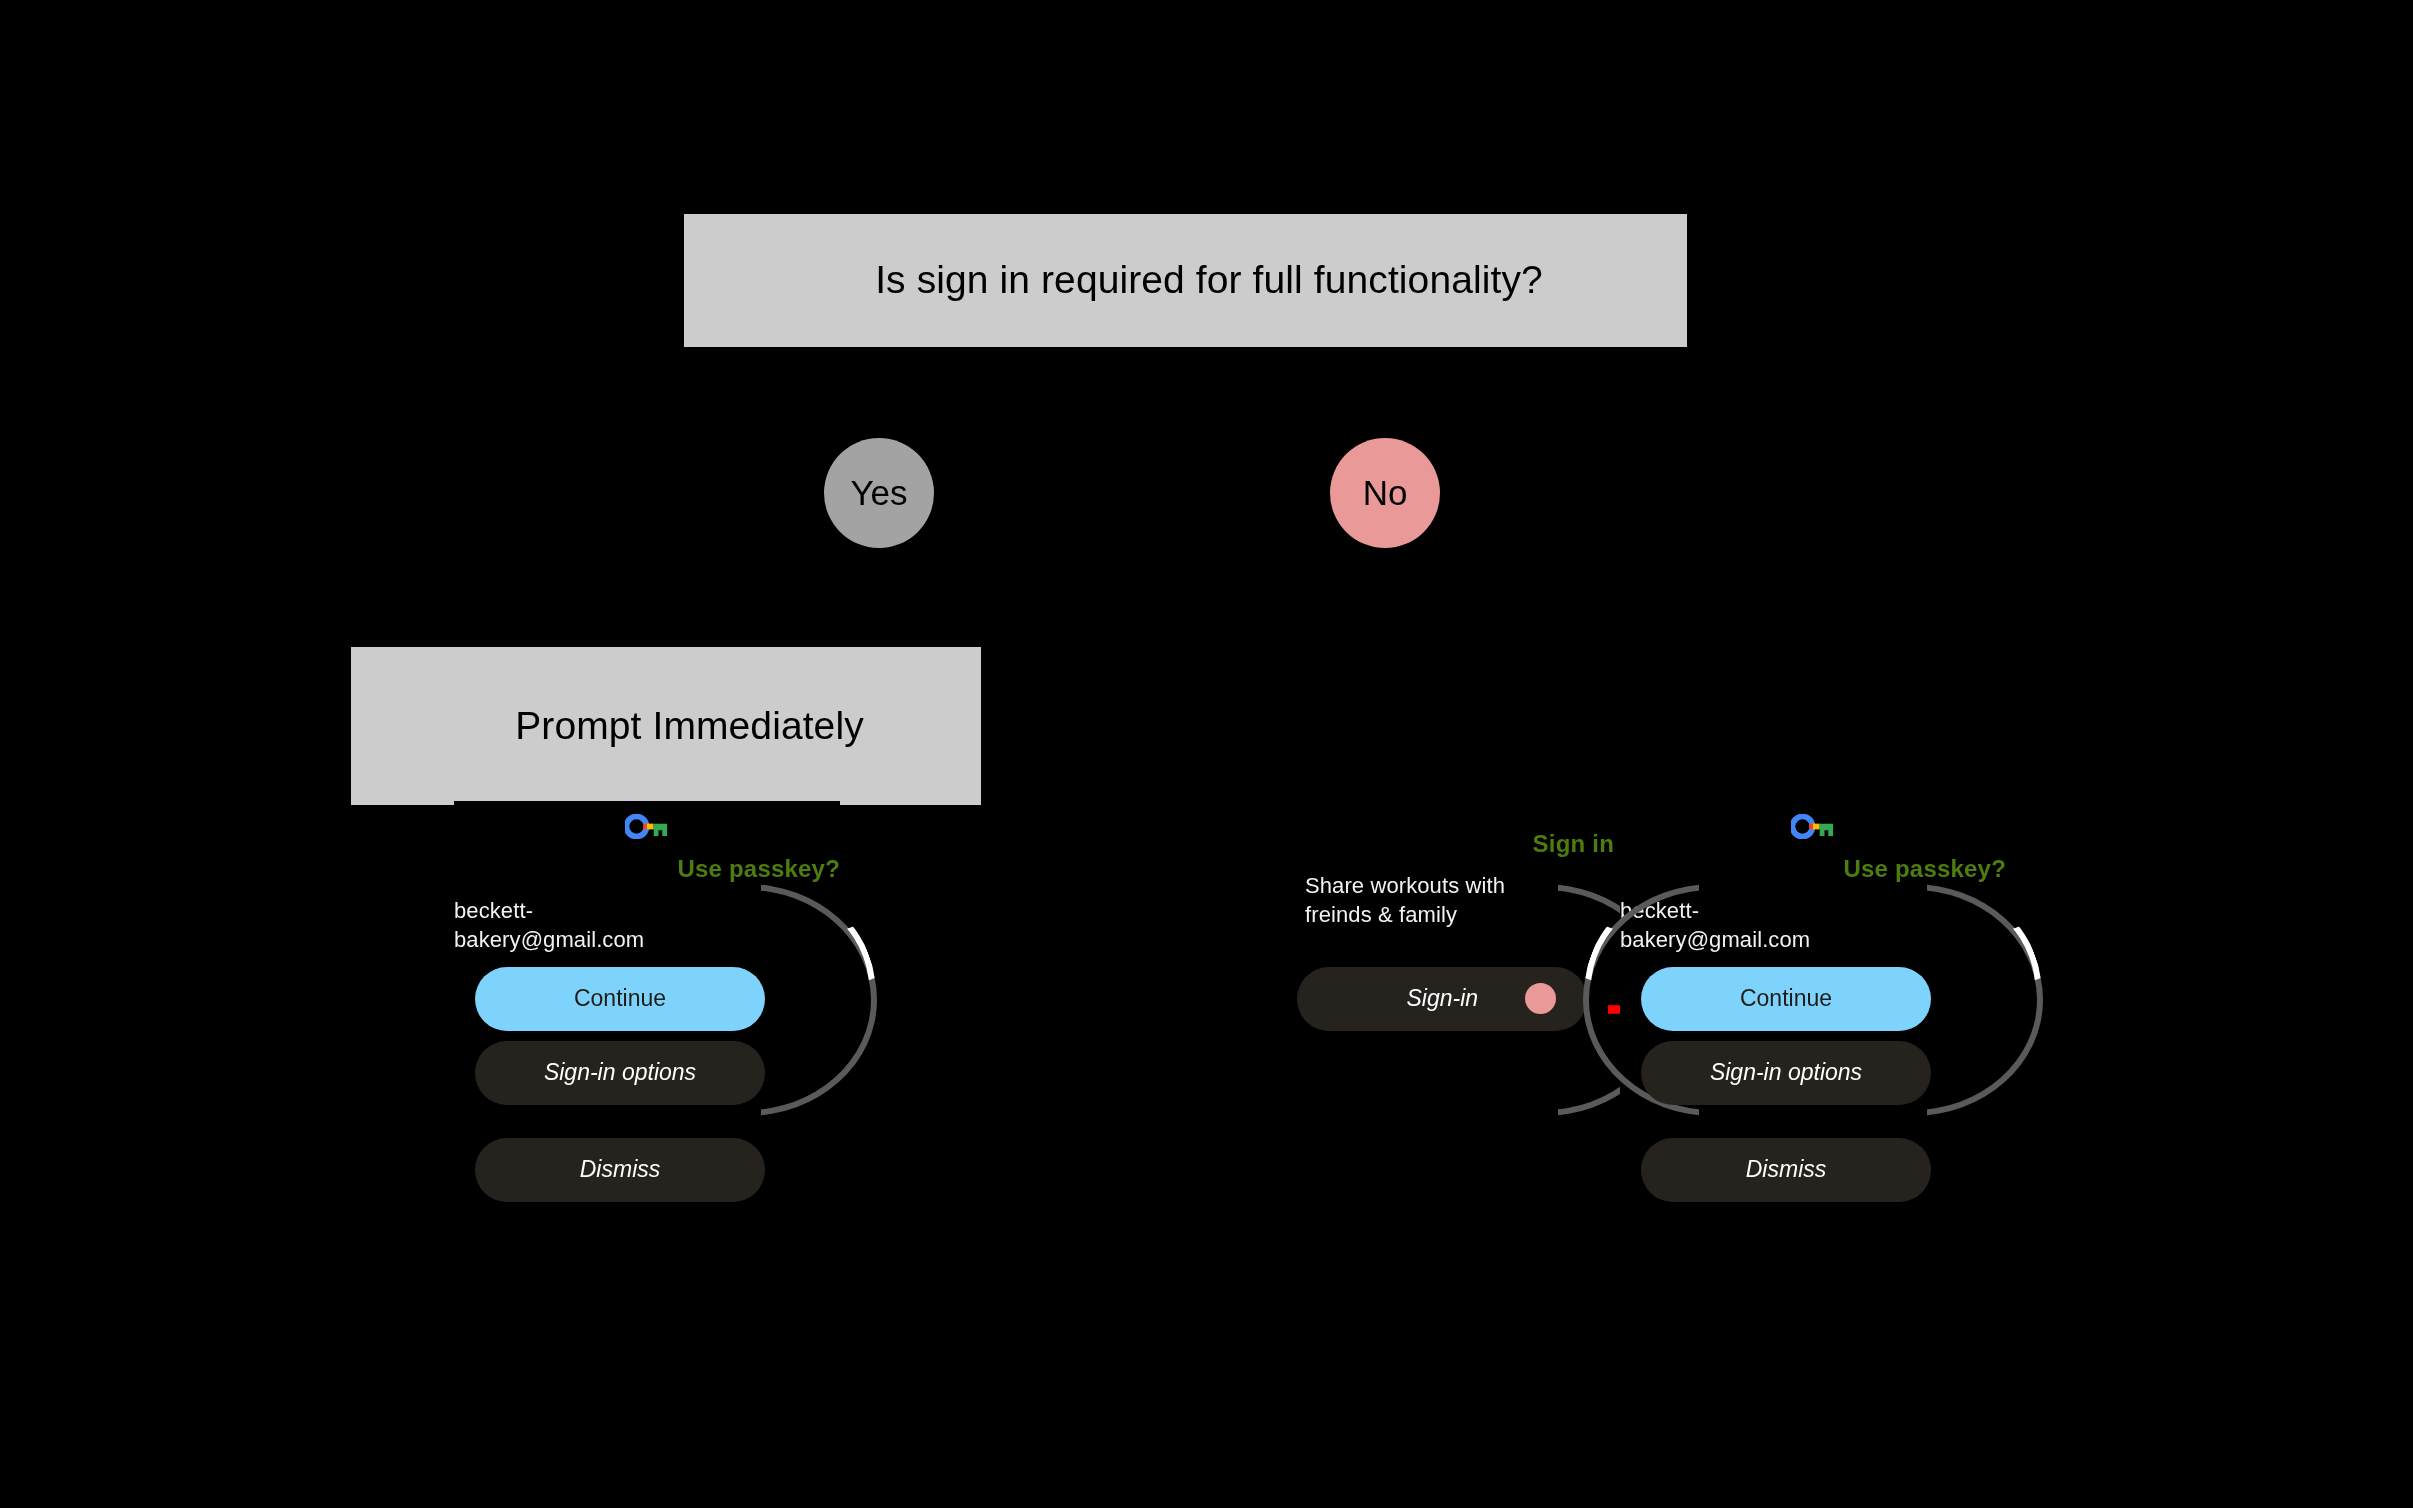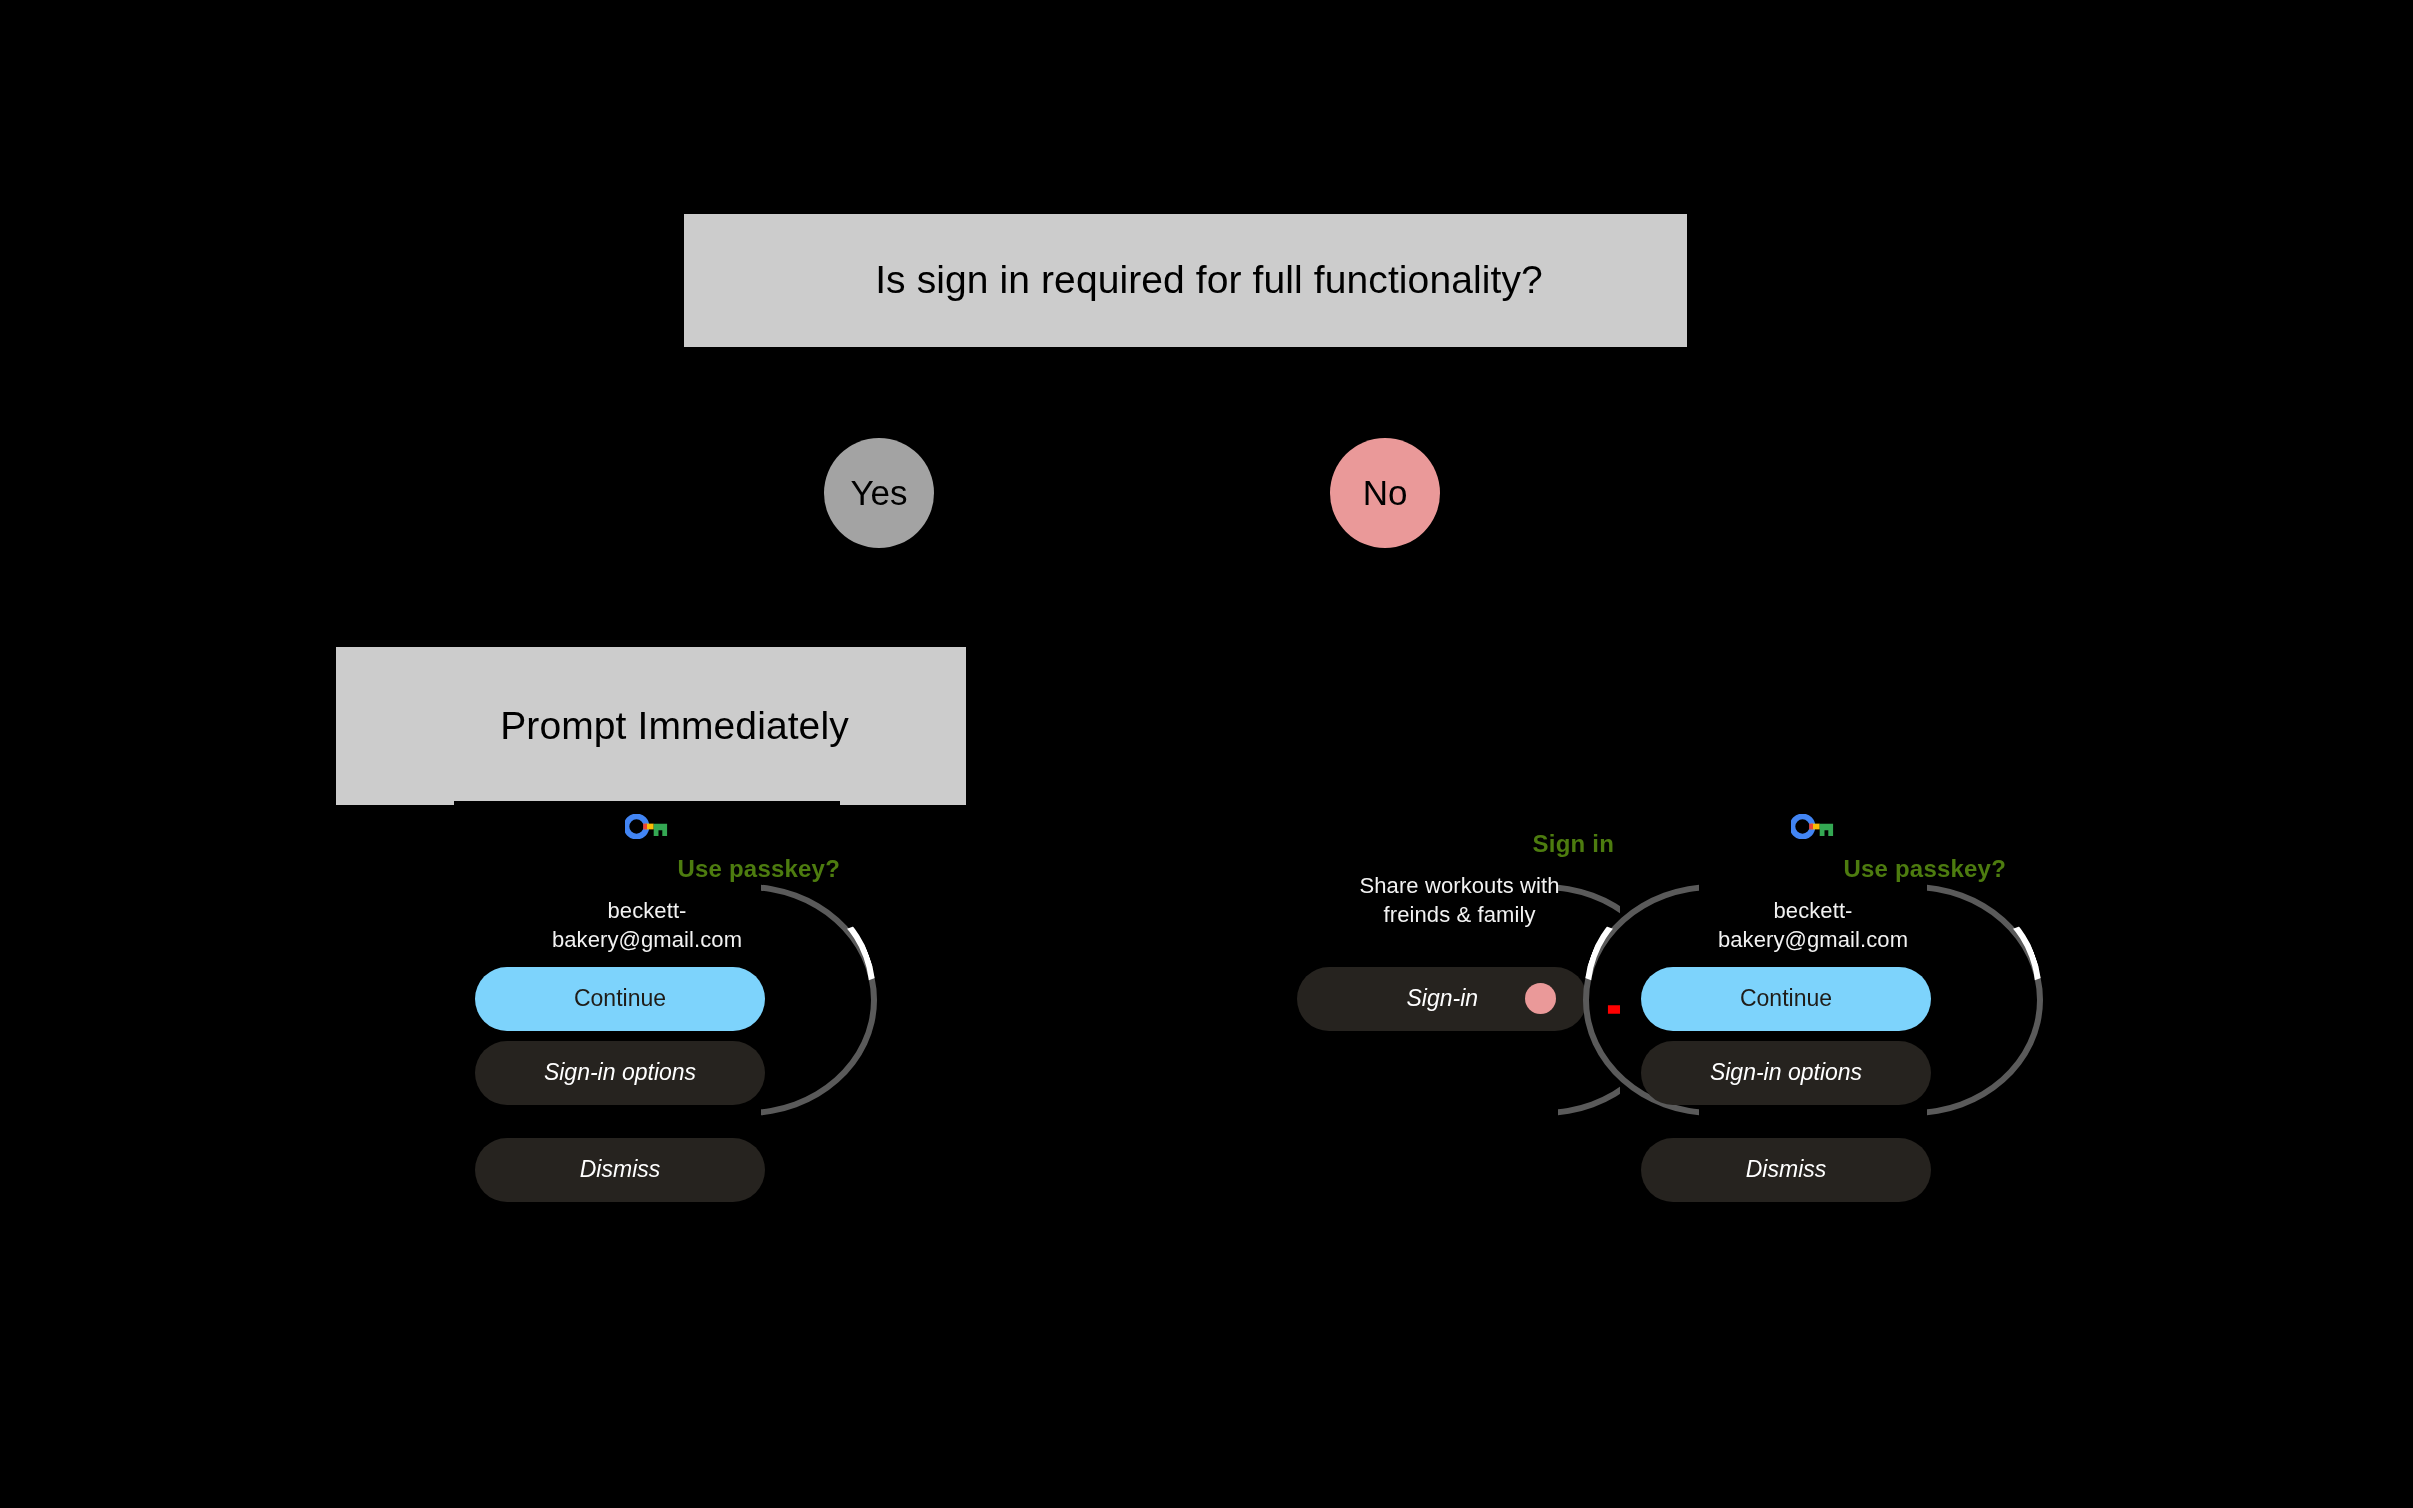--- a/index.html
+++ b/index.html
@@ -74,21 +74,21 @@
     text-align: right;
     color: #4d7c0f;
     font-weight: bold;
     font-size: 24px;
     line-height: 1.15;
     letter-spacing: 0.2px;
   }
   .watch-subtitle {
     position: absolute;
     width: 100%;
-    text-align: center;
+    text-align: left;
     color: #f2f2f2;
     font-size: 22px;
     line-height: 1.33;
     font-weight: 400;
     letter-spacing: 0.1px;
   }
 
   .wbtn {
     position: absolute;
     display: flex;
@@ -173,21 +173,21 @@
     <span>Yes</span>
   </div>
 
   <div class="flow-circle" style="left:1330px; top:438px; width:110px; height:110px; background:#ea9999;">
     <span>No</span>
   </div>
 
   <div class="connector" style="left:640px; top:635px; width:5.8px; height:11.6px;"></div>
   <div class="connector" style="left:1618px; top:635px; width:5.8px; height:11.6px;"></div>
 
-  <div class="flow-box" style="left:336px; top:647px; width:583px; height:158px;">
+  <div class="flow-box" style="left:351px; top:647px; width:583px; height:158px;">
     <span>Prompt Immediately</span>
   </div>
 
 
   <div class="watch" style="left:454px; top:801px; width:386px; height:502px;">
     <div class="watch-inner">
 
       <span class="passkey-icon" style="left:171px; top:12.6px;">
         <svg viewBox="0 0 46 26" width="44" height="25" aria-hidden="true">
           <circle cx="12" cy="13" r="10.5" fill="none" stroke="#4285f4" stroke-width="6"></circle>

